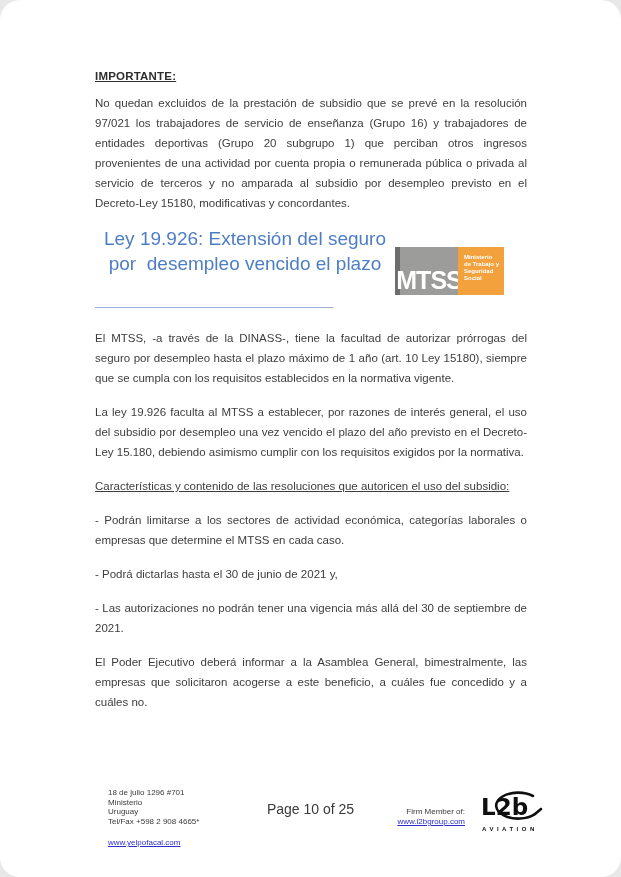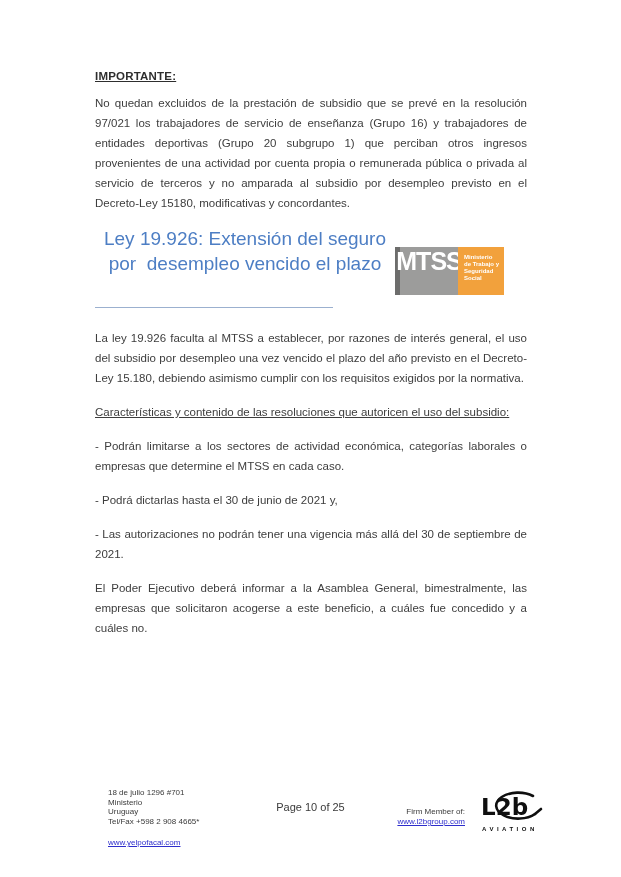--- a/index.html
+++ b/index.html
@@ -6,20 +6,21 @@
   html, body { background: #e8e8e8; }
   .page {
     position: relative;
     width: 621px;
     height: 877px;
     background: #ffffff;
     margin: 0 auto;
     font-family: "Liberation Sans", sans-serif;
     color: #3d3d3d;
     overflow: hidden;
+    border-radius: 20px;
   }
   .content {
     position: absolute;
     left: 95px;
     top: 70px;
     width: 432px;
   }
   .importante {
     font-size: 11.5px;
     font-weight: bold;
@@ -54,21 +55,21 @@
     height: 48px;
     margin-left: auto;
     margin-top: 20px;
   }
   .mtss-strip { width: 5px; background: #6d6d6c; }
   .mtss-gray {
     width: 58px;
     background: #9c9c9b;
     color: #ffffff;
     display: flex;
-    align-items: flex-start;
+    align-items: flex-end;
     justify-content: center;
     font-weight: bold;
     font-size: 25px;
     letter-spacing: -1px;
   }
   .mtss-orange {
     width: 46px;
     background: #f2a13c;
     color: #ffffff;
     font-size: 6px;
@@ -111,21 +112,21 @@
     text-decoration: underline;
     cursor: pointer;
   }
   .footer-left .footer-link { margin-top: 12px; }
   .footer-center {
     position: absolute;
     left: 0;
     top: 801px;
     width: 621px;
     text-align: center;
-    font-size: 11px;
+    font-size: 14px;
     color: #3a3a3a;
   }
   .footer-right {
     position: absolute;
     left: 370px;
     top: 807px;
     width: 95px;
     text-align: right;
     line-height: 10px;
     color: #3a3a3a;
@@ -188,20 +189,21 @@
         <div class="mtss-strip"></div>
         <div class="mtss-gray">
           <span>MTSS</span>
         </div>
         <div class="mtss-orange">Ministerio de Trabajo y Seguridad Social</div>
       </div>
     </div>
 
     <div class="heading-rule"></div>
 
+    <p class="body-par">El MTSS, -a través de la DINASS-, tiene la facultad de autorizar prórrogas del seguro por desempleo hasta el plazo máximo de 1 año (art. 10 Ley 15180), siempre que se cumpla con los requisitos establecidos en la normativa vigente.</p>
 
     <p class="body-par">La ley 19.926 faculta al MTSS a establecer, por razones de interés general, el uso del subsidio por desempleo una vez vencido el plazo del año previsto en el Decreto-Ley 15.180, debiendo asimismo cumplir con los requisitos exigidos por la normativa.</p>
 
     <p class="subheading">Características y contenido de las resoluciones que autoricen el uso del subsidio:</p>
 
     <p class="body-par">- Podrán limitarse a los sectores de actividad económica, categorías laborales o empresas que determine el MTSS en cada caso.</p>
 
     <p class="body-par">- Podrá dictarlas hasta el 30 de junio de 2021 y,</p>
 
     <p class="body-par">- Las autorizaciones no podrán tener una vigencia más allá del 30 de septiembre de 2021.</p>

